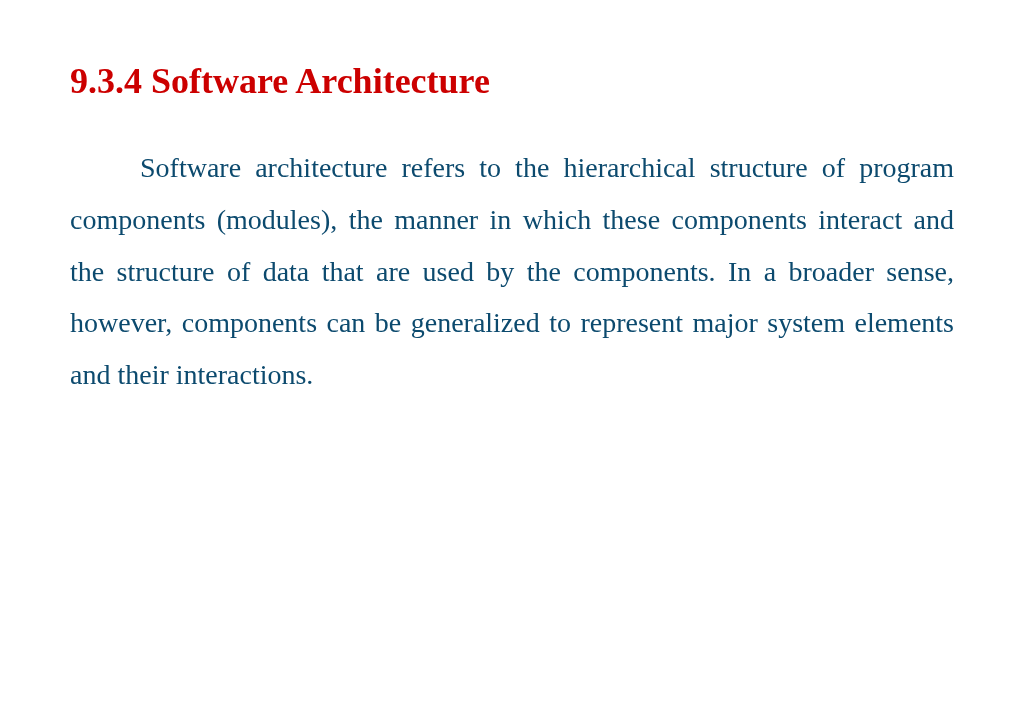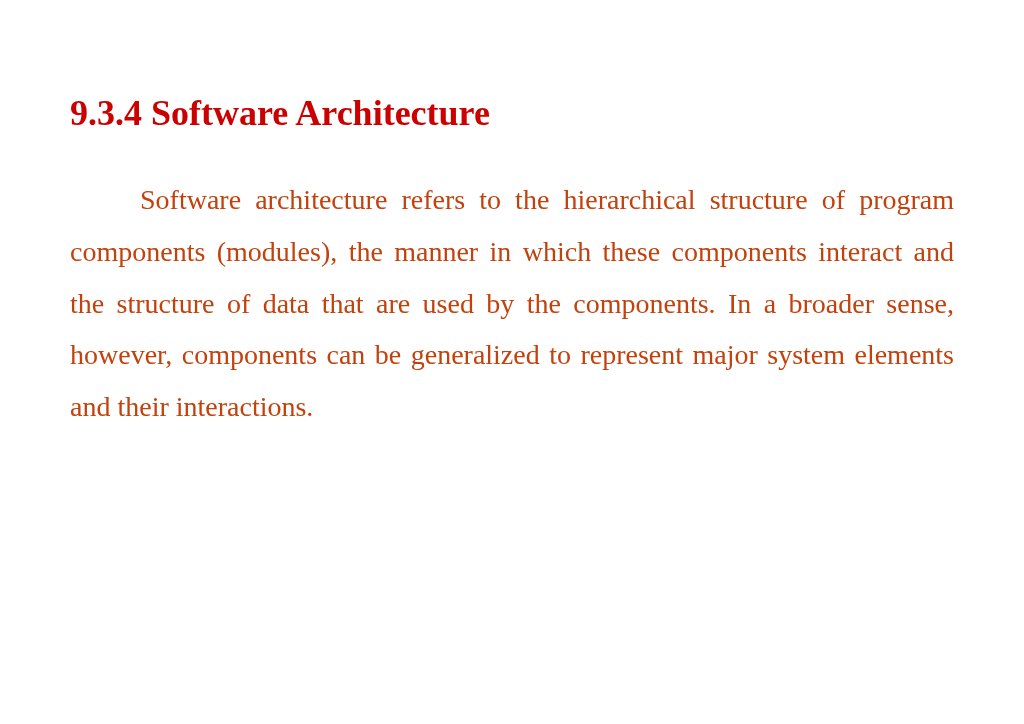--- a/index.html
+++ b/index.html
@@ -22,27 +22,26 @@
       background: #ffffff;
       padding: 60px 70px 60px 70px;
     }
 
     .section-heading {
       color: #cc0000;
       font-size: 36px;
       font-weight: bold;
       margin-bottom: 40px;
       font-family: "Times New Roman", Times, serif;
-      margin-top: 32px;
     }
 
     .section-body {
       font-size: 28px;
       line-height: 1.85;
-      color: #c2410c;
+      color: #0c4a6e;
       font-family: "Times New Roman", Times, serif;
       text-align: justify;
       text-indent: 2.5em;
     }
   </style>
 </head>
 <body>
 
 <div class="page-container">
   <h2 class="section-heading">9.3.4  Software Architecture</h2>

